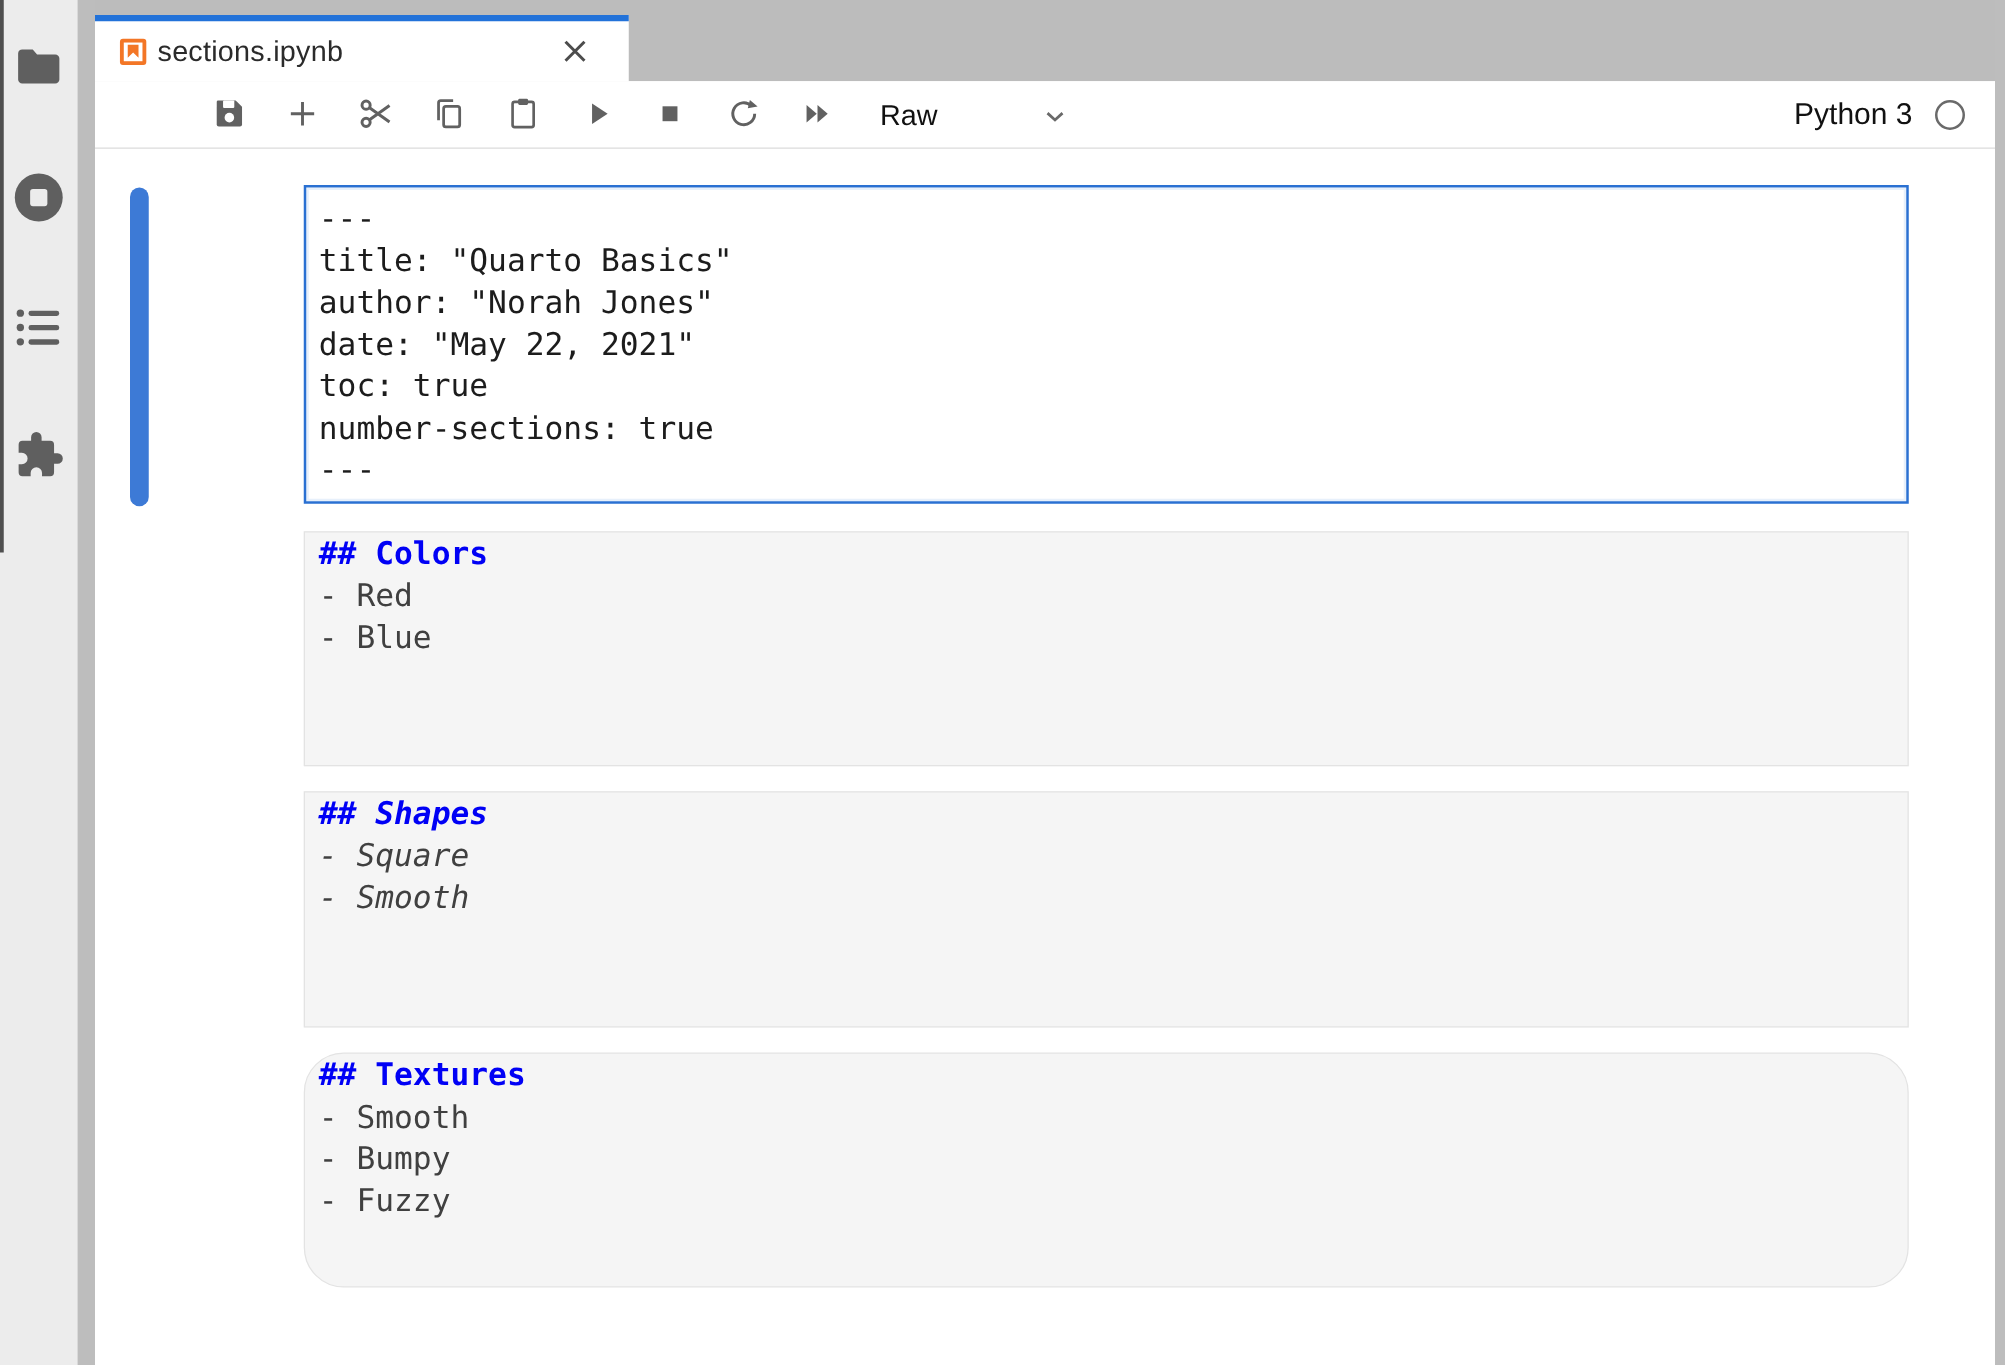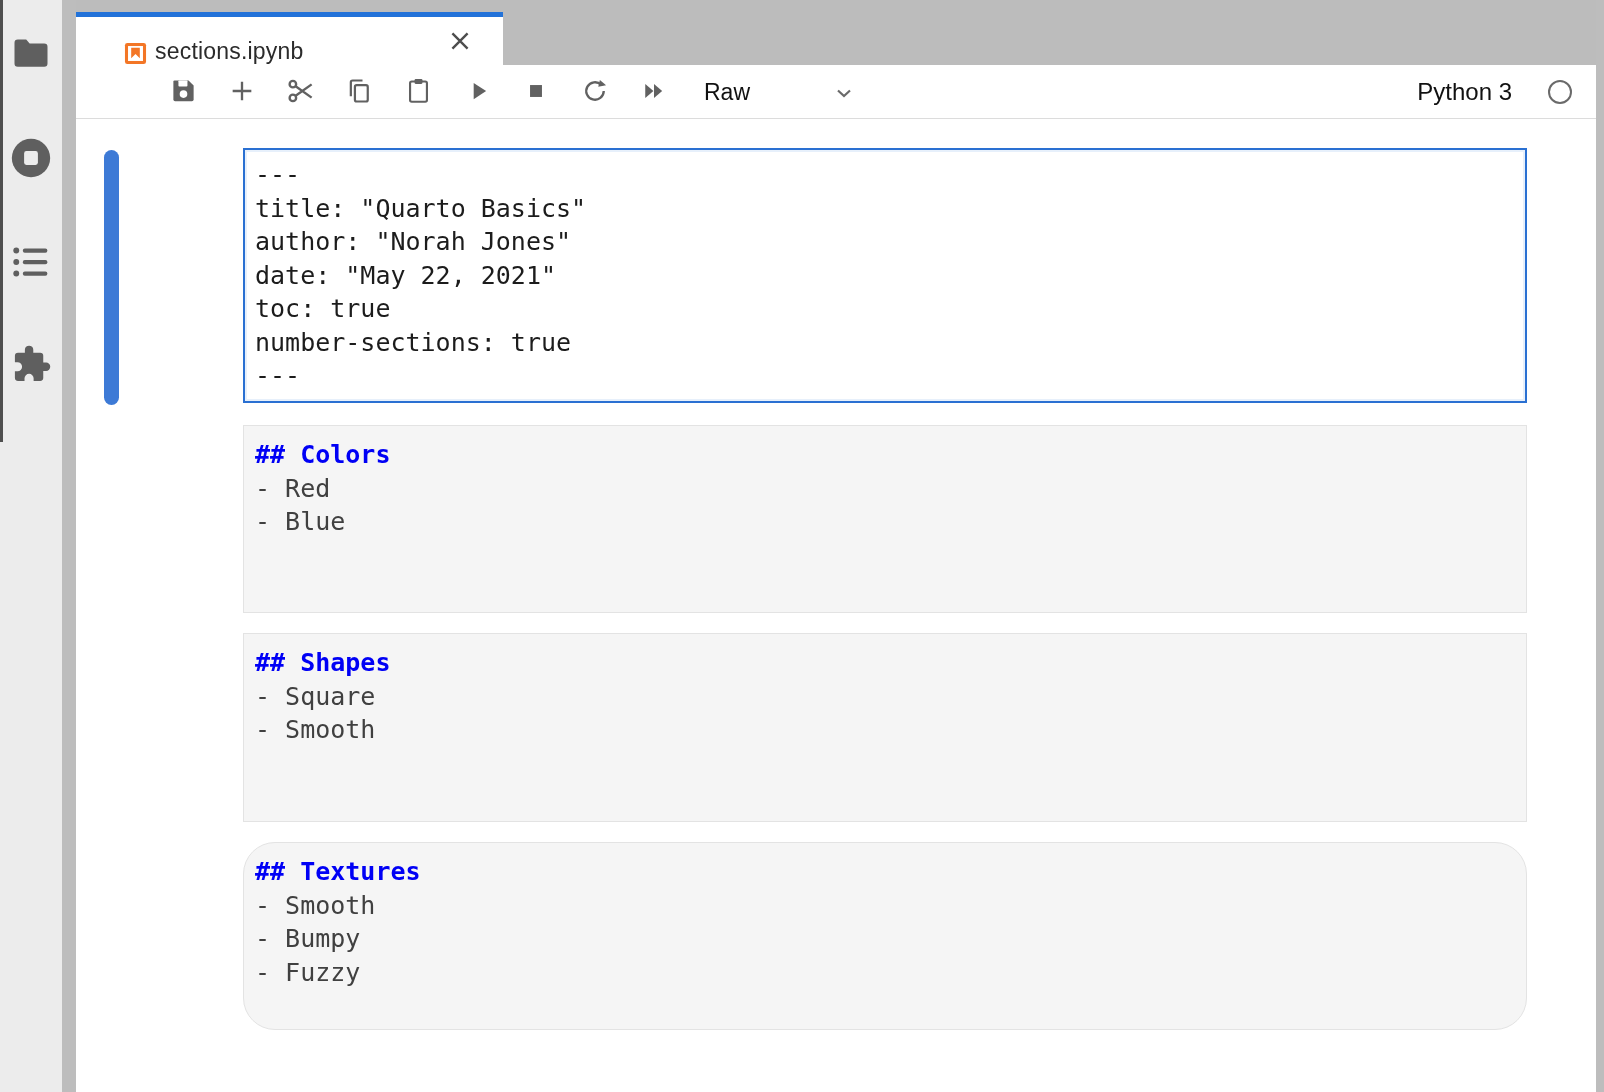--- a/index.html
+++ b/index.html
@@ -11,43 +11,43 @@
   .sidebar-edge { position:absolute; left:0; top:0; width:3px; height:442px; background:#4f4f4f; }
   .side-btn { position:absolute; left:0; width:62px; height:60px; display:flex; align-items:center; justify-content:center; background:transparent; border:none; cursor:pointer; }
   .side-btn svg { display:block; }
   .side-divider { position:absolute; left:62px; top:0; width:14px; height:1092px; background:#bdbdbd; z-index:3; }
 
   
   .right-edge { position:absolute; left:1596px; top:0; width:8px; height:1092px; background:#bdbdbd; z-index:3; }
 
   
   .tabbar { position:absolute; left:76px; top:0; width:1528px; height:65px; background:#bcbcbc; z-index:2; }
-  .tab { position:absolute; left:0; top:12px; width:427px; height:53px; background:#ffffff; border-top:5px solid #2272d9; display:flex; align-items:flex-end; cursor:pointer;padding-left:29px; }
+  .tab { position:absolute; left:0; top:12px; width:427px; height:53px; background:#ffffff; border-top:5px solid #2272d9; display:flex; align-items:center; cursor:pointer; }
   .tab-icon { margin-left:19px; width:23px; height:23px; flex:0 0 auto; }
   .tab-title { margin-left:8px; font-size:23px; color:#2b2b2b; letter-spacing:0.2px; }
   .tab-close { position:absolute; right:30px; top:50%; transform:translateY(-50%); width:26px; height:26px; background:none; border:none; cursor:pointer; padding:0; }
 
   
   .toolbar { position:absolute; left:76px; top:65px; width:1520px; height:54px; background:#ffffff; border-bottom:1px solid #dcdcdc; z-index:2; }
   .tb-btn { position:absolute; top:7px; width:40px; height:40px; background:none; border:none; cursor:pointer; padding:0; display:flex; align-items:center; justify-content:center; }
   .tb-select { position:absolute; left:628px; top:7px; width:160px; height:40px; background:none; border:none; cursor:pointer; display:flex; align-items:center; }
   .tb-select .label { font-size:23px; color:#111; }
   .tb-select .chev { position:absolute; left:128px; top:9px; }
-  .kernel { position:absolute; right:24px; top:7px; height:40px; display:flex; align-items:center; gap:36px; background:none; border:none; cursor:pointer; }
+  .kernel { position:absolute; right:24px; top:7px; height:40px; display:flex; align-items:center; gap:18px; background:none; border:none; cursor:pointer; }
   .kernel-name { font-size:24px; color:#111; }
   .kernel-status { width:24px; height:24px; border:2.5px solid #6a6a6a; border-radius:50%; background:#fff; }
 
   
   .content { position:absolute; left:76px; top:119px; width:1520px; height:973px; background:#ffffff; z-index:1; }
   .collapser { position:absolute; left:28px; top:31px; width:15px; height:255px; border-radius:8px; background:#3d7ad6; cursor:pointer; border:none; }
   .cell { position:absolute; left:167px; width:1284px; cursor:text; }
   .cell-raw { top:29px; height:255px; background:#ffffff; border:2px solid #2a70d2; box-shadow:inset 0 0 0 2px #e7f0fb; padding:8px 10px; }
-  .cell-md { background:#f5f5f5; border:1px solid #e3e3e3; padding:12px 11px; }
+  .cell-md { background:#f5f5f5; border:1px solid #e3e3e3; padding:0 11px; }
   .cell-md.c2 { top:306px; height:188px; }
-  .cell-md.c3 { top:514px; height:189px; }
+  .cell-md.c3 { top:514px; height:189px;font-style:italic; }
   .cell-md.c4 { top:723px; height:188px;border-radius:32px; }
   .line { font-family:"DejaVu Sans Mono","Liberation Mono",monospace; font-size:25px; line-height:33.5px; white-space:pre; color:#1c1c1c; }
   .md-h { color:#0000f5; font-weight:bold; }
   .md-li { color:#404040; }
 </style>
 </head>
 <body>
 
 <div class="sidebar">
   <div class="sidebar-edge"></div>

